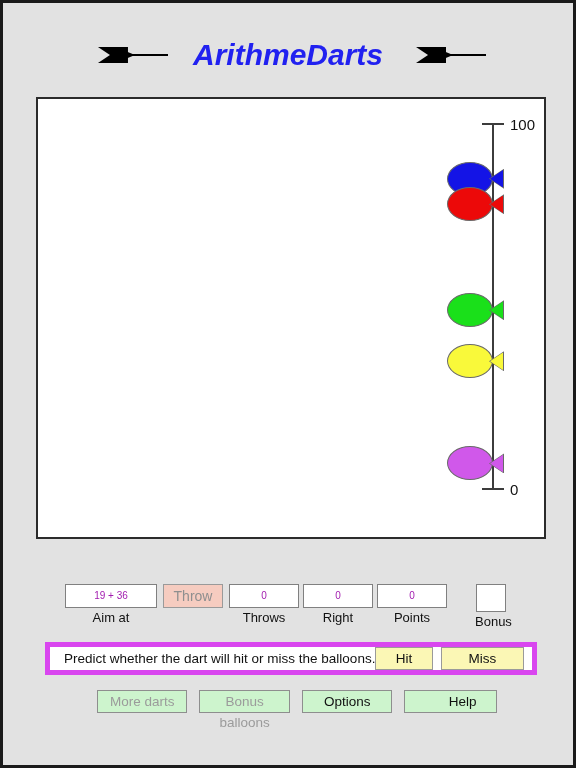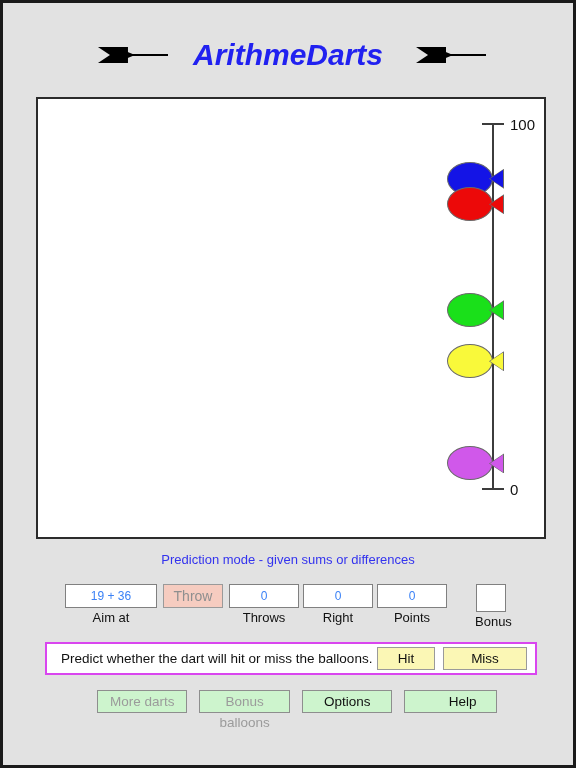--- a/index.html
+++ b/index.html
@@ -173,22 +173,22 @@
     position: absolute;
     top: 0;
     text-align: center;
   }
   .stat .box {
     box-sizing: border-box;
     height: 24px;
     line-height: 22px;
     background: #ffffff;
     border: 1px solid #808080;
-    font-size: 12px;
-    color: #3b82f6;
+    font-size: 10px;
+    color: #a21caf;
     text-align: center;
     white-space: nowrap;
     overflow: hidden;
   }
   .stat .cap {
     margin-top: 2px;
     font-size: 13px;
     color: #111;
   }
   #stat-aim   { left: 0px;   width: 92px; }
@@ -221,21 +221,21 @@
 
   
   #predict-bar {
     position: absolute;
     left: 42px;
     top: 639px;
     width: 492px;
     height: 33px;
     box-sizing: border-box;
     background: #ffffff;
-    border: 2px solid #d946ef;
+    border: 5px solid #d946ef;
     display: flex;
     align-items: center;
   }
   #predict-text {
     flex: 1 1 auto;
     font-size: 13.5px;
     color: #111;
     padding-left: 14px;
     white-space: nowrap;
   }
@@ -329,21 +329,20 @@
       <div class="tail-outline"></div>
       <div class="tail-inner" style="background: rgb(249, 249, 58);"></div>
     </div>
     <div class="fish" id="fish-4" style="top: 347.45px; left: 409px;">
       <div class="body" style="background: rgb(208, 88, 234);"></div>
       <div class="tail-outline"></div>
       <div class="tail-inner" style="background: rgb(208, 88, 234);"></div>
     </div>
   </div>
 
-  <div id="mode-text">Prediction mode - given sums or differences</div>
 
   <div id="stats-row">
     <div class="stat" id="stat-aim">
       <div class="box">19 + 36</div>
       <div class="cap">Aim at</div>
     </div>
 
     <div class="stat" id="stat-throw">
       <div id="throw-btn">Throw</div>
     </div>

